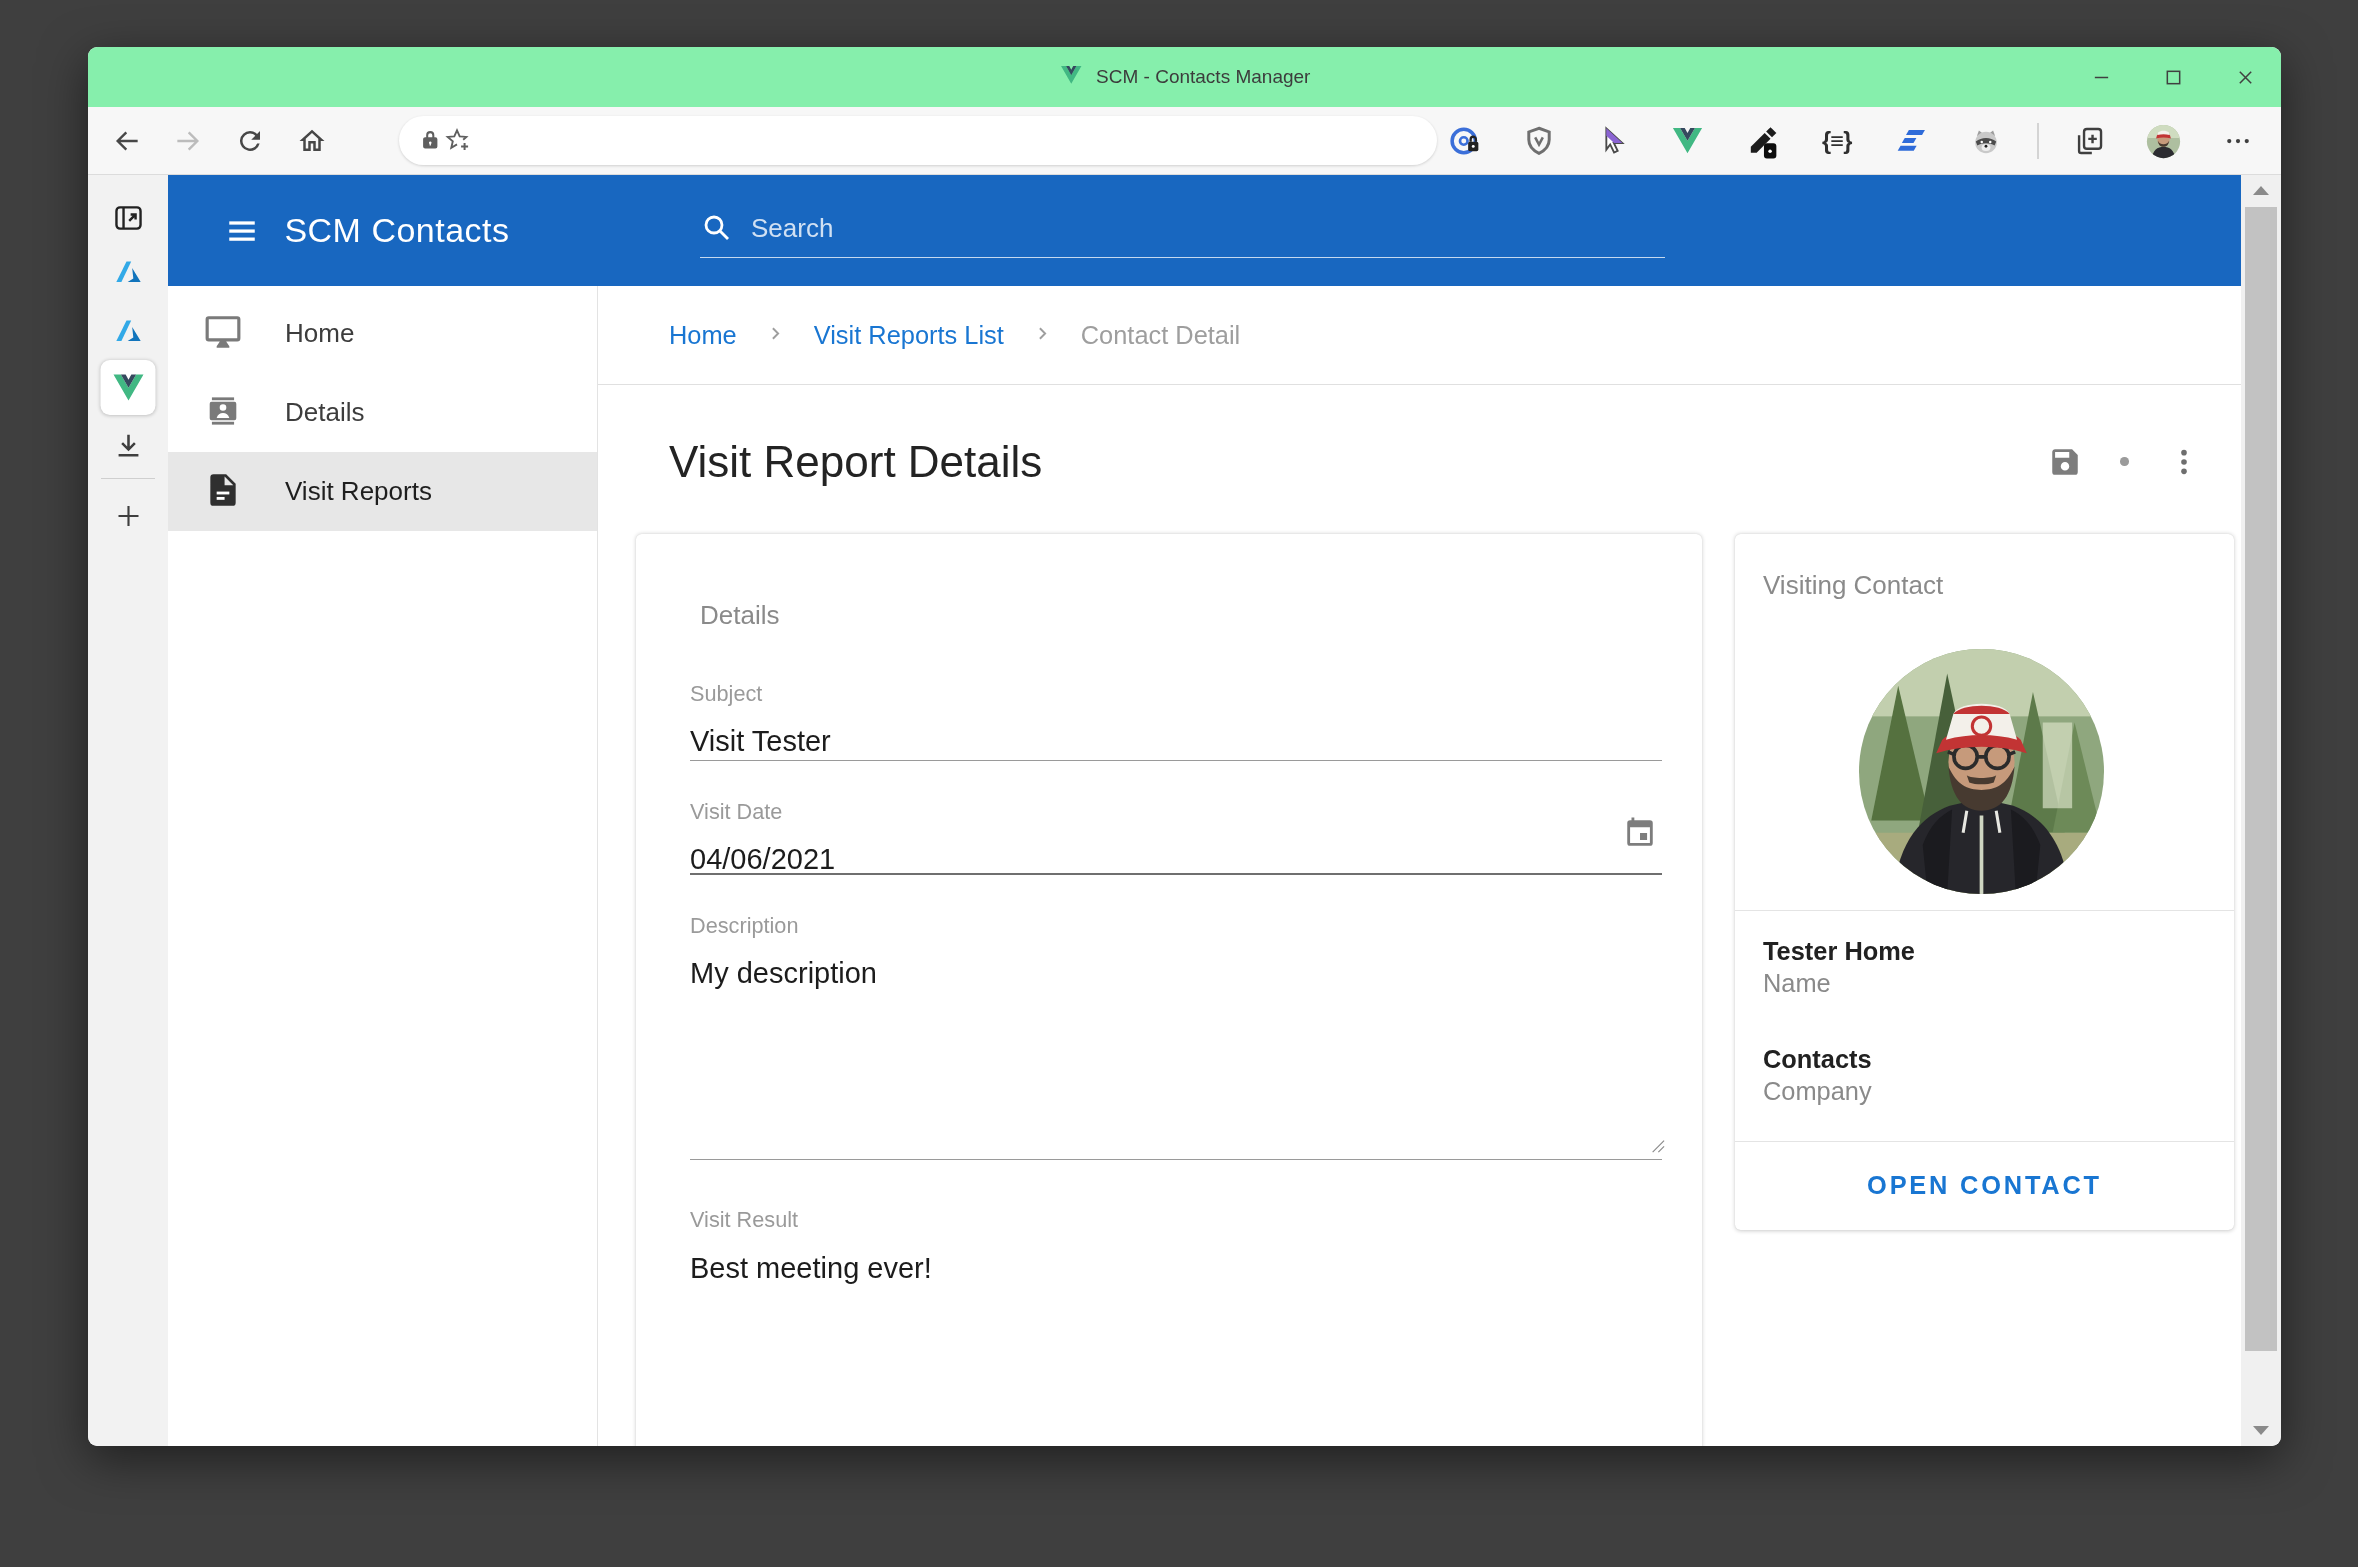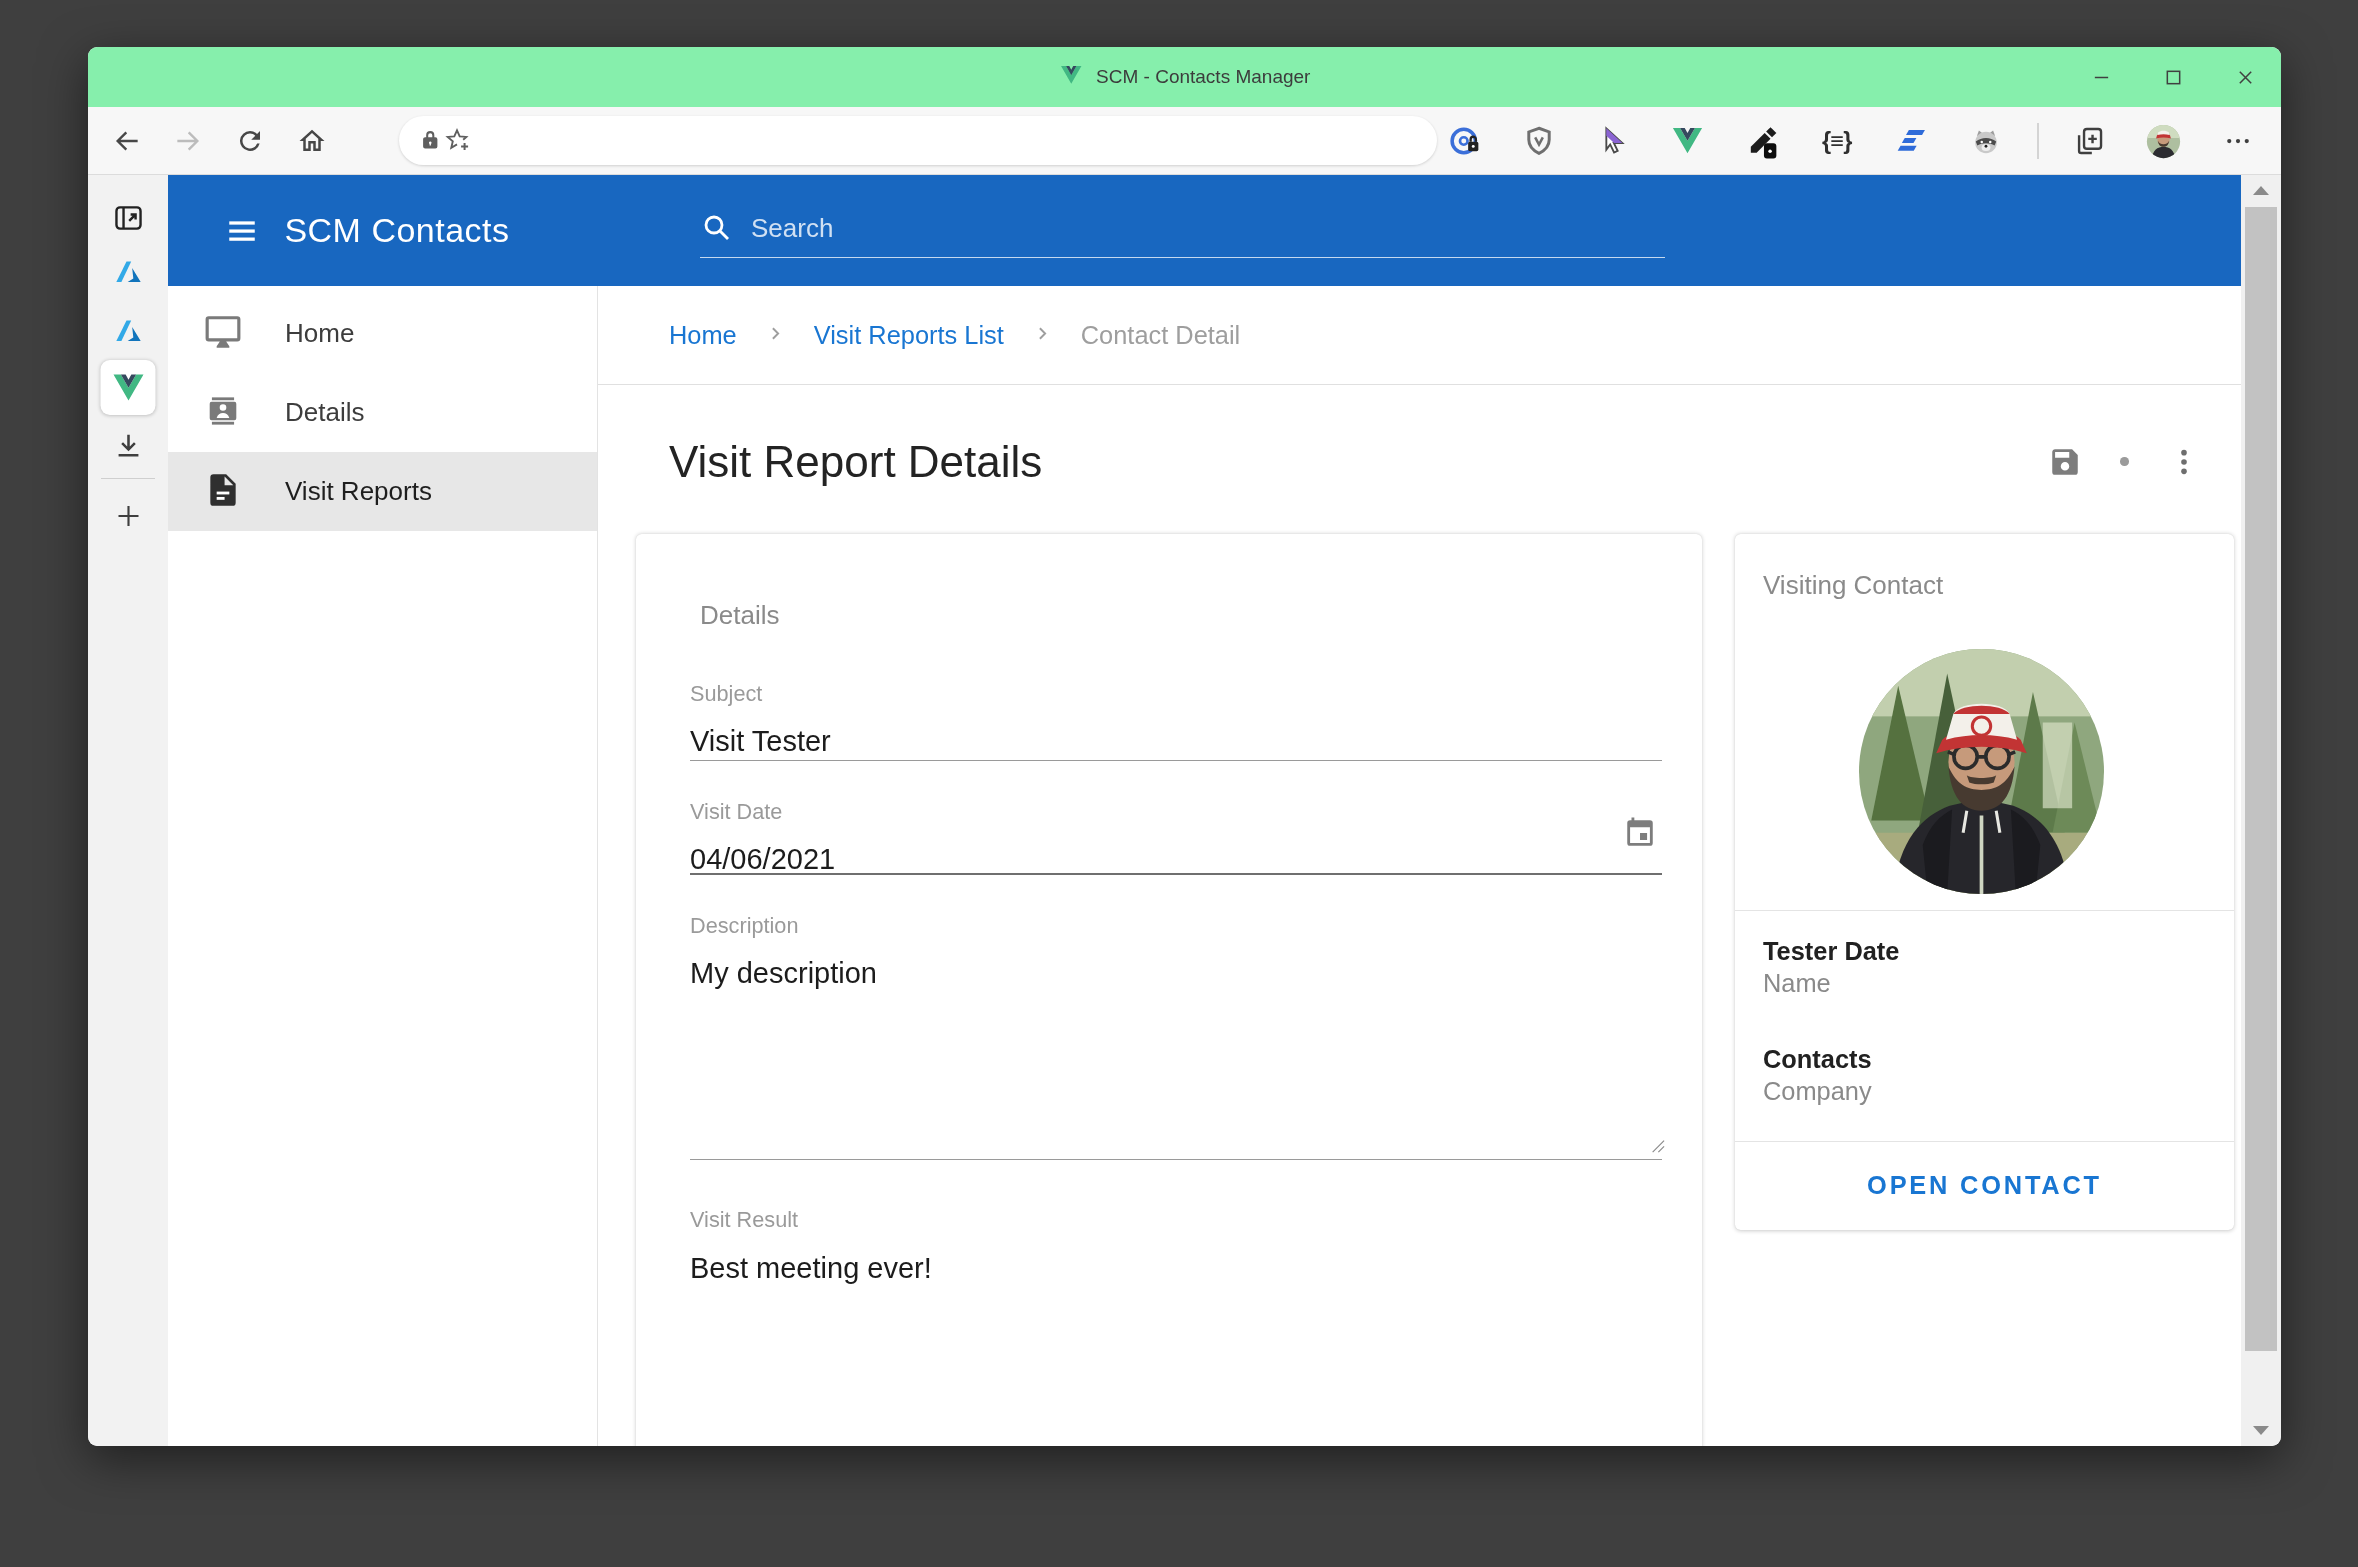--- a/index.html
+++ b/index.html
@@ -430,21 +430,21 @@
                     </g>
                   <path d="M68 74c10-11 54-11 64 0l5 11c-24-7-50-7-74 0z" fill="#c23434"></path>
                   <path d="M77 53c5-11 41-11 46 0l6 21c-19-5-39-5-58 0z" fill="#f3f0ea"></path>
                   <path d="M77 53c7-9 39-9 46 0z" fill="#c23434"></path>
                   <circle cx="100" cy="63" r="7.5" fill="none" stroke="#c23434" stroke-width="2.5"></circle>
                 </svg>
               </div>
 
               <span class="hdivider" style="top:376px"></span>
 
-              <span class="contact-value" style="top:403px">Tester Date</span>
+              <span class="contact-value" style="top:403px">Tester Home</span>
               <span class="contact-label" style="top:435px">Name</span>
 
               <span class="contact-value" style="top:511px">Contacts</span>
               <span class="contact-label" style="top:543px">Company</span>
 
               <span class="hdivider" style="top:607px"></span>
               <button class="open-contact-btn">OPEN CONTACT</button>
             </aside>
 
           </main>

